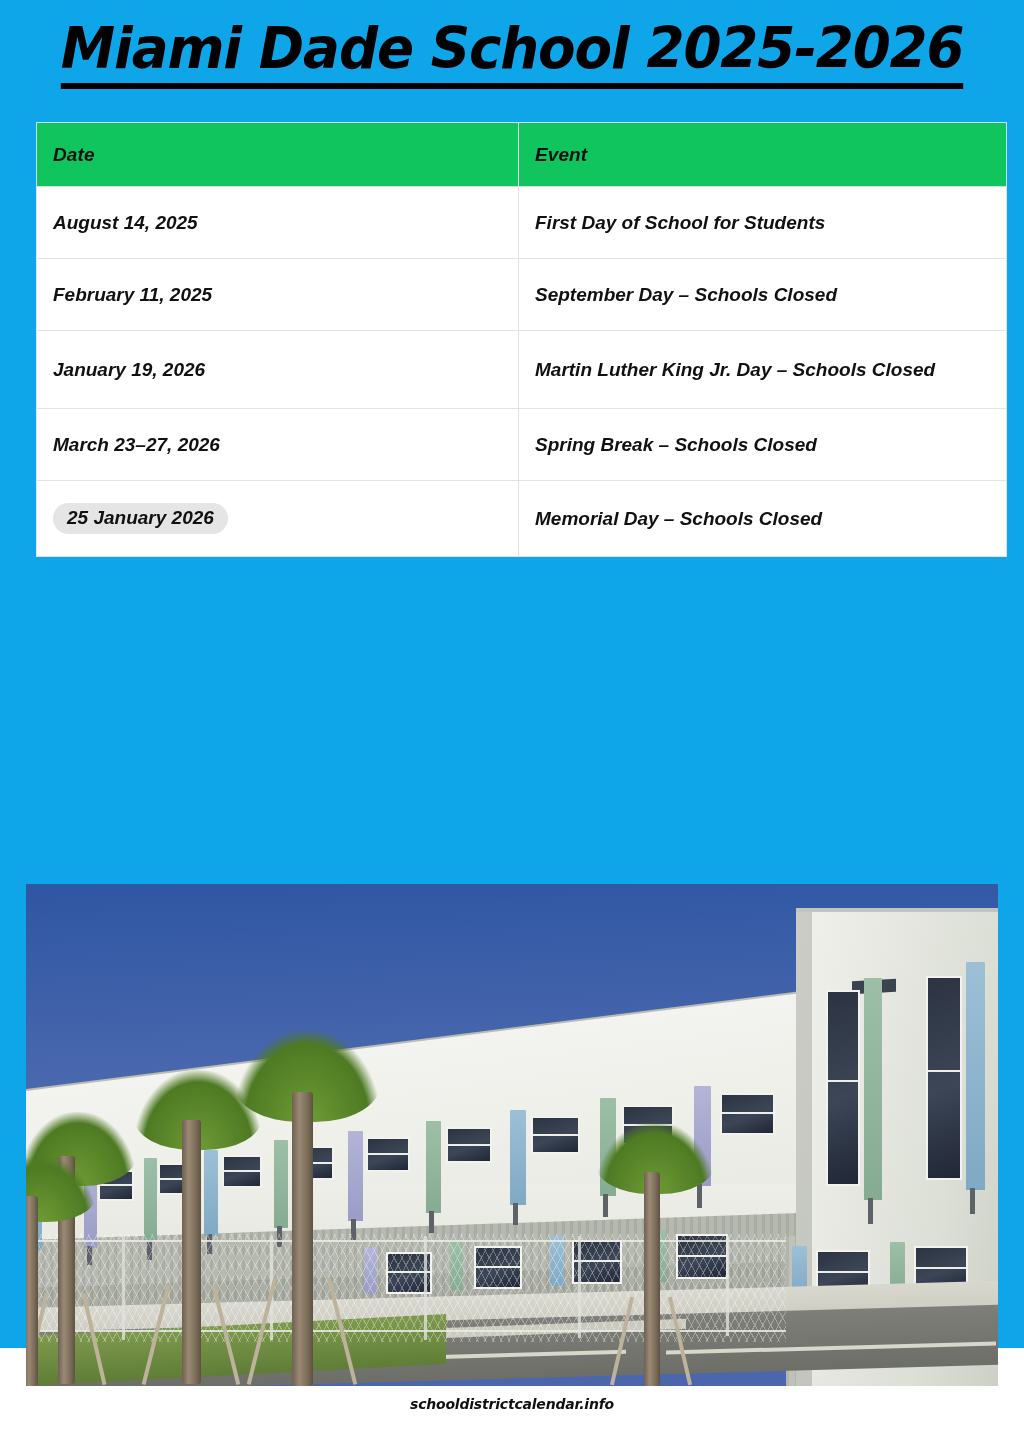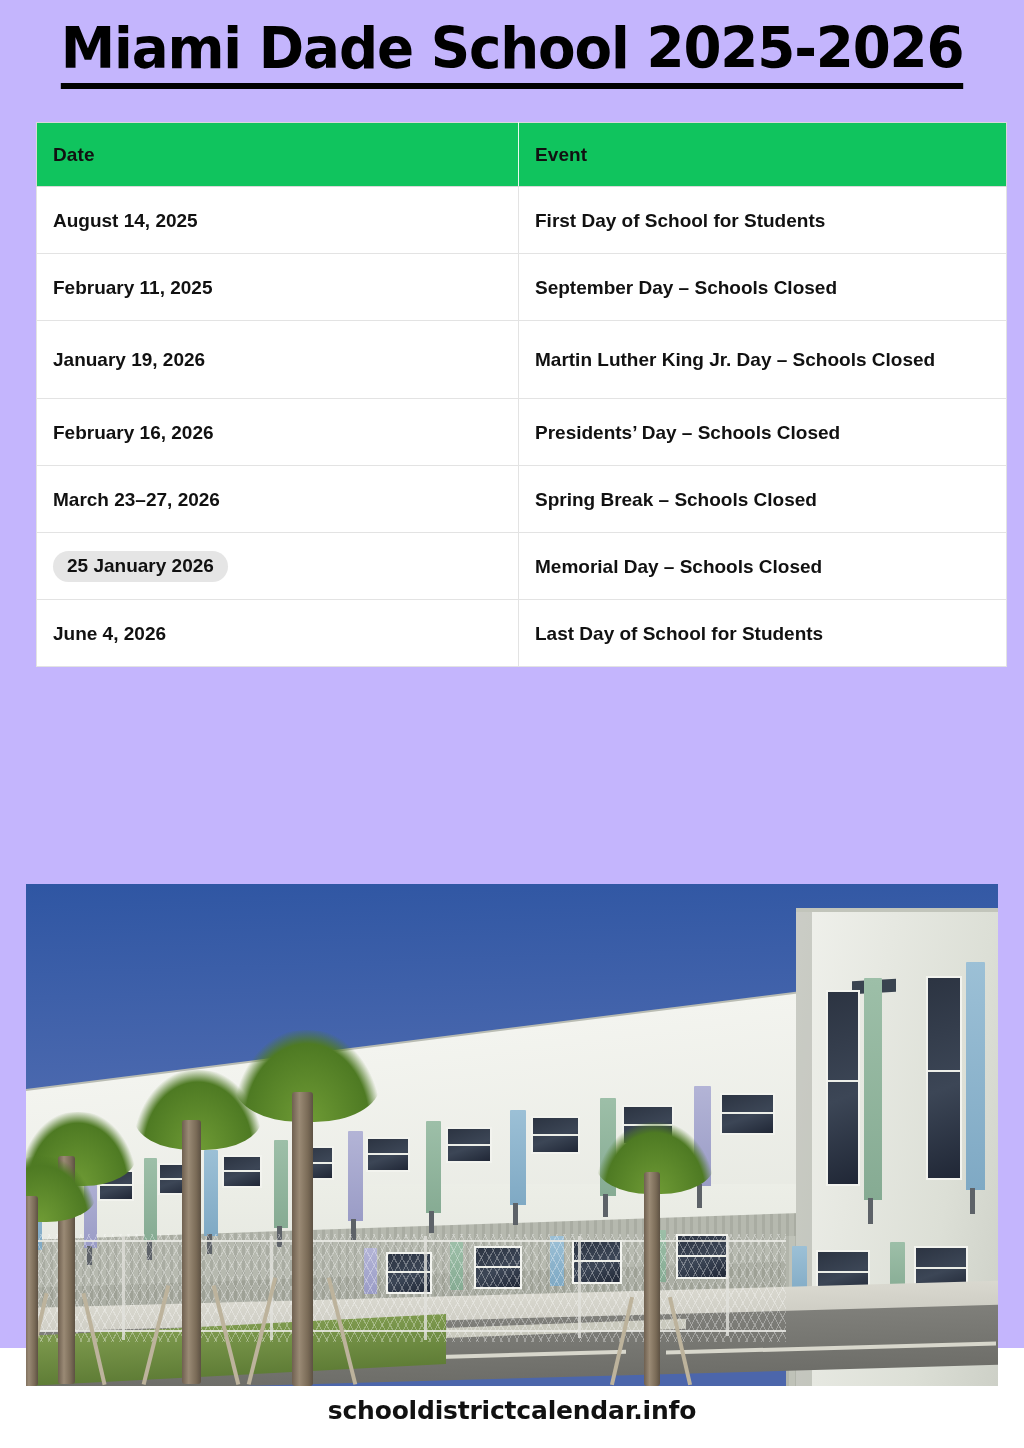--- a/index.html
+++ b/index.html
@@ -9,21 +9,22 @@
     height: 1448px;
     background: #ffffff;
     font-family: "Liberation Sans", sans-serif;
     overflow: hidden;
   }
 
   .page {
     position: relative;
     width: 1024px;
     height: 1348px;
-    background: #c4b5fd;
+    background: #0ea5e9;
+    font-style: italic;
   }
 
   
   .title-wrap {
     position: absolute;
     left: 0;
     top: 14px;
     width: 1024px;
     text-align: center;
   }
@@ -64,21 +65,21 @@
     font-weight: 700;
     color: #111111;
     border: 1px solid #d9d9d9;
     letter-spacing: 0.1px;
   }
   .cal-table thead th.th-date { border-right: 1px solid #eaf7ef; }
 
   .cal-table tbody td {
     height: 67px;
     vertical-align: middle;
-    padding: 10px 16px;
+    padding: 22px 16px;
     font-size: 19px;
     font-weight: 700;
     color: #111111;
     border: 1px solid #e3e3e3;
     line-height: 27px;
     background: #ffffff;
   }
   .cal-table tbody tr.tall td { height: 78px; }
 
   .pill {
@@ -264,21 +265,21 @@
   }
 
   
   .footer {
     position: absolute;
     left: 0;
     top: 1396px;
     width: 1024px;
     text-align: center;
     font-family: "DejaVu Sans", sans-serif;
-    font-size: 25px;
+    font-size: 14px;
     font-weight: 700;
     letter-spacing: -0.2px;
     color: #111111;
   }
 </style>
 </head>
 <body>
 
 <div class="page">
 
@@ -304,36 +305,28 @@
       </tr>
       <tr>
         <td>February 11, 2025</td>
         <td>September Day – Schools Closed</td>
       </tr>
       <tr class="tall">
         <td>January 19, 2026</td>
         <td>Martin Luther King Jr. Day – Schools Closed</td>
       </tr>
       <tr>
-        <td>February 16, 2026</td>
-        <td>Presidents’ Day – Schools Closed</td>
-      </tr>
-      <tr>
         <td>March 23–27, 2026</td>
         <td>Spring Break – Schools Closed</td>
       </tr>
       <tr>
         <td>
           <span class="pill">25 January 2026</span>
         </td>
         <td>Memorial Day – Schools Closed</td>
-      </tr>
-      <tr>
-        <td>June 4, 2026</td>
-        <td>Last Day of School for Students</td>
       </tr>
     </tbody>
   </table>
 
   <div class="photo">
 
     <div class="ph-layer sky"></div>
 
     <div class="ph-layer bldg-roofline"></div>
     <div class="ph-layer bldg-top"></div>

